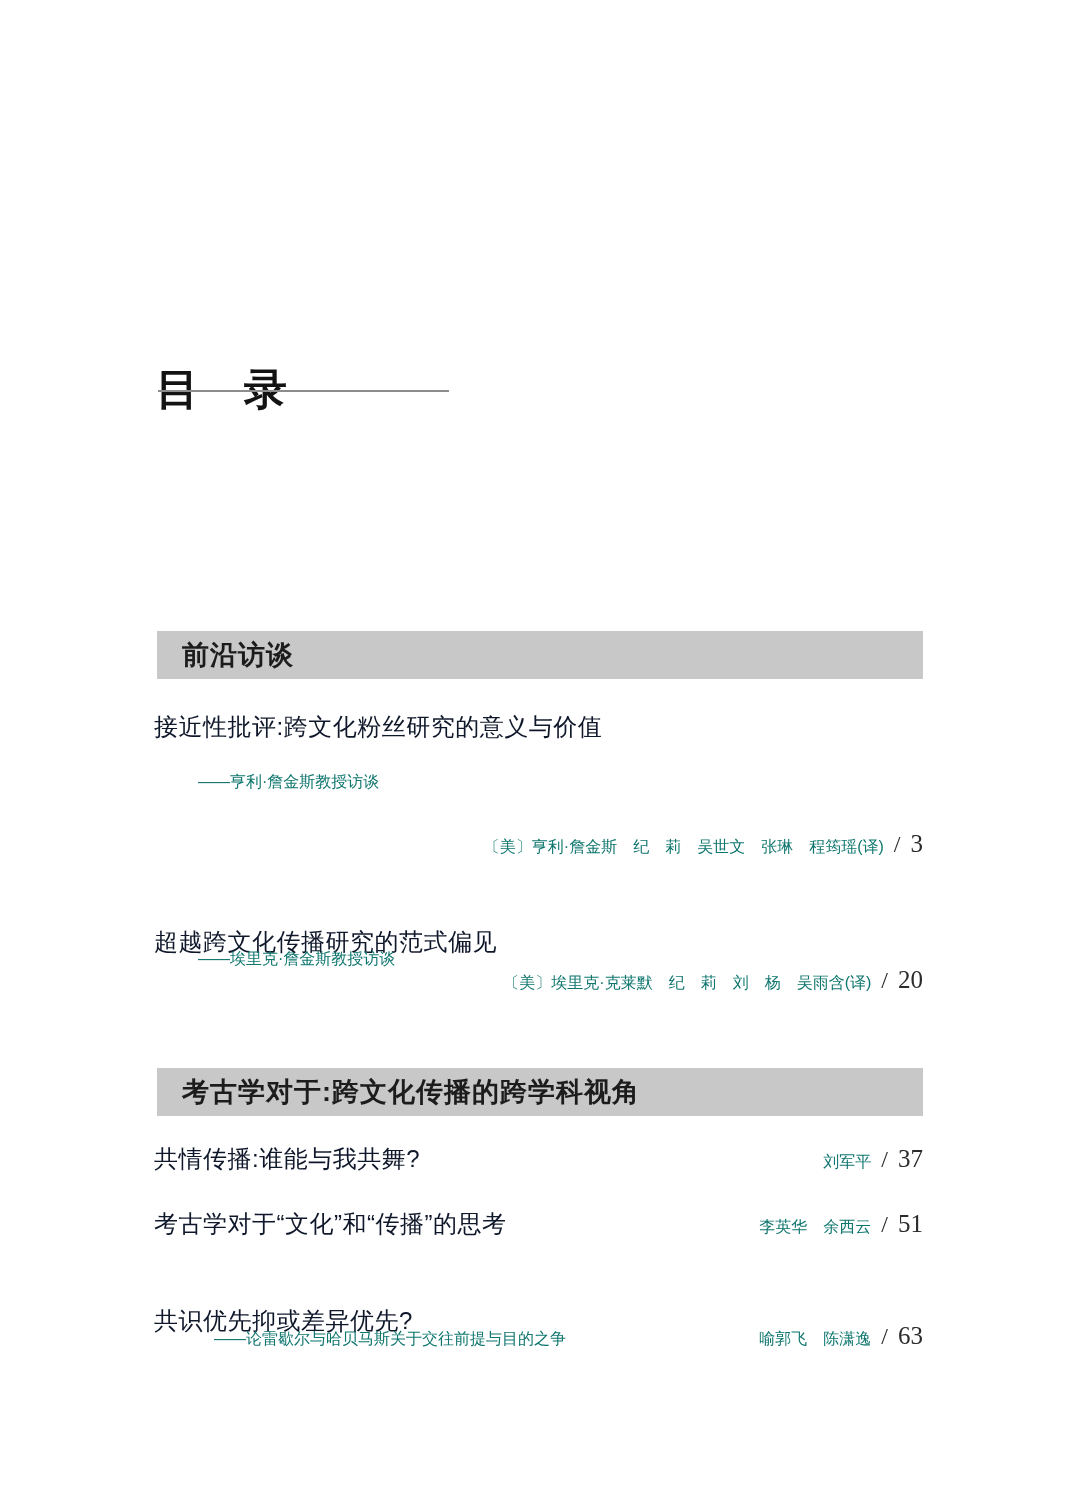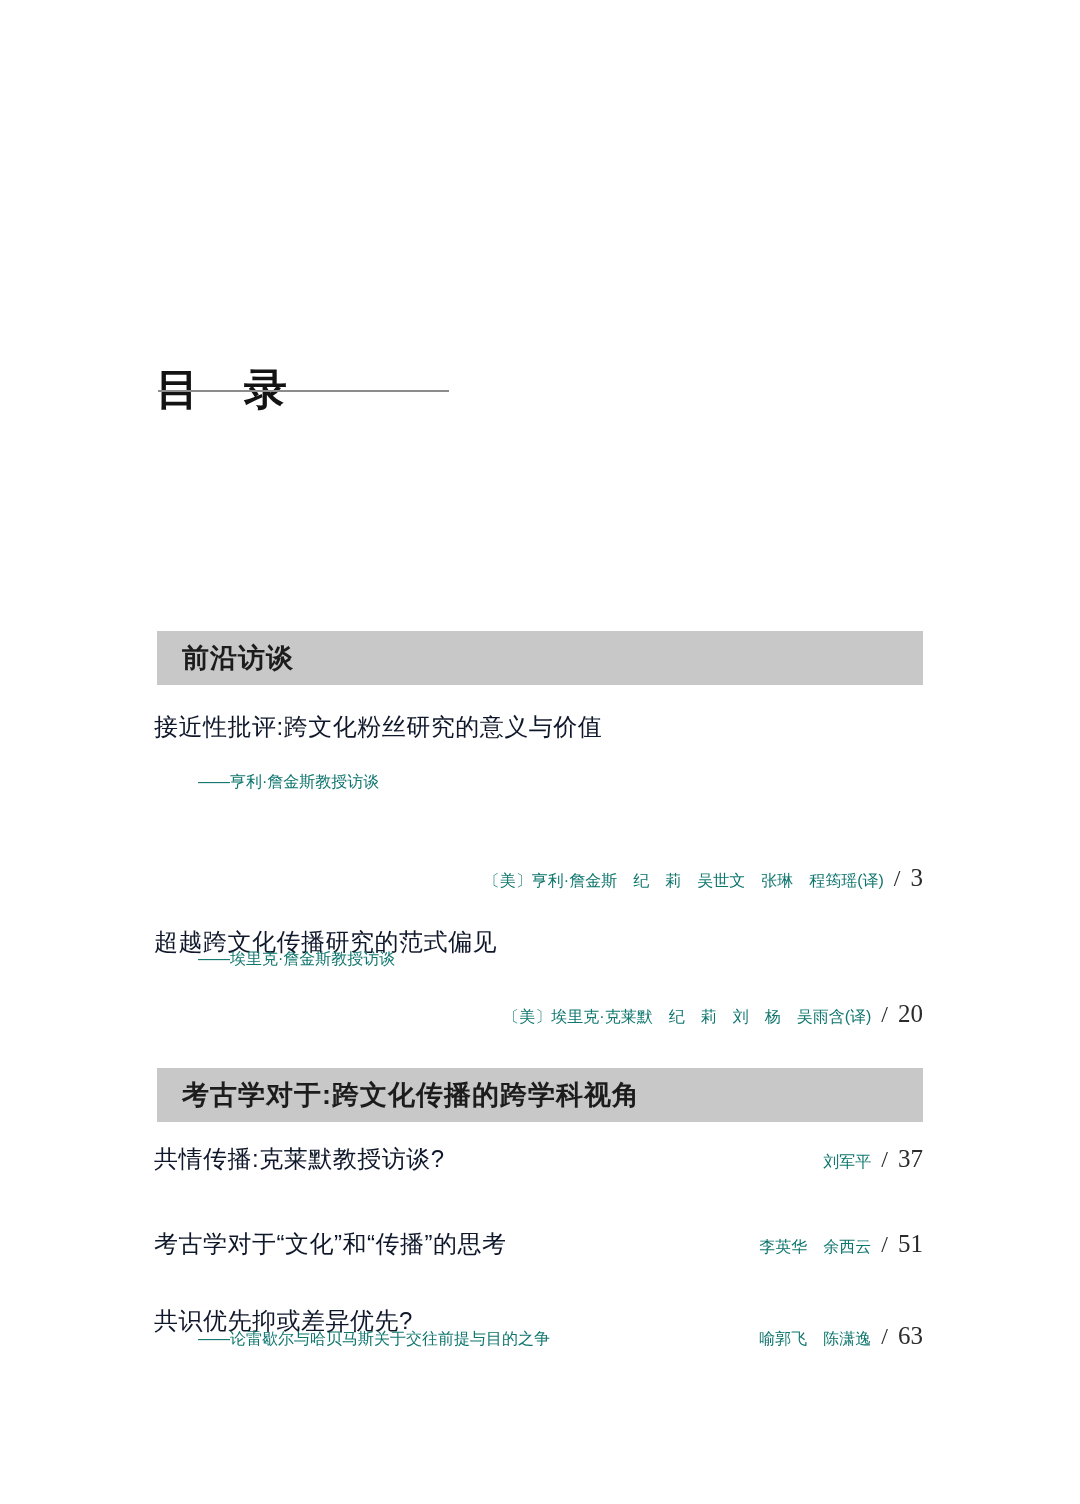--- a/index.html
+++ b/index.html
@@ -23,21 +23,21 @@
   }
   .title-rule {
     left: 158px; top: 390px;
     width: 291px; height: 2px;
     background: #8c8c8c;
   }
 
   
   .section-bar {
     left: 157px;
-    width: 766px; height: 54px;
+    width: 766px; height: 48px;
     background: #c8c8c8;
     display: flex; align-items: center;
     padding-left: 25px;
     box-sizing: border-box;
   }
   .bar-1 { top: 631px; }
   .bar-2 { top: 1068px; }
   .section-label {
     font-size: 27px;
     font-weight: 700;
@@ -50,21 +50,21 @@
     font-size: 24px;
     color: #0f172a;
     letter-spacing: 0.5px;
   }
   .kai {
     font-family: Liberation Sans, sans-serif;
     font-size: 16px;
     color: #0f766e;
   }
   .authors-line { display: flex; align-items: baseline; }
-  .authors-right { right: 157px; margin-top: 34px; }
+  .authors-right { right: 157px; }
   .divider {
     font-family: "Liberation Serif", "DejaVu Serif", serif;
     font-size: 24px; color: #2b2b2b;
     margin: 0 10px;
   }
   .page-no {
     font-family: "Liberation Serif", "DejaVu Serif", serif;
     font-size: 25px; color: #2b2b2b;
   }
 
@@ -77,23 +77,23 @@
   }
   .row-indent { left: 198px; }
 
   .t-e1-title { left: 154px; top: 711px; }
   .t-e1-sub   { left: 198px; top: 772px; }
   .t-e1-auth  { top: 830px; }
   .t-e2-title { left: 154px; top: 926px; }
   .t-e2-sub   { left: 198px; top: 949px; }
   .t-e2-auth  { top: 966px; }
   .t-e3-row   { top: 1143px; }
-  .t-e4-row   { top: 1208px; margin-top: 20px; }
+  .t-e4-row   { top: 1208px; }
   .t-e5-title { left: 154px; top: 1263px; margin-top: 42px; }
-  .t-e5-row   { top: 1322px; }
+  .t-e5-row   { top: 1322px; margin-left: 16px; }
 </style>
 </head>
 <body>
 
 <h1 class="abs toc-title">目　录</h1>
 <div class="abs title-rule"></div>
 
 <div class="abs section-bar bar-1">
   <span class="section-label">前沿访谈</span>
 </div>
@@ -112,21 +112,21 @@
   <span class="kai">〔美〕埃里克·克莱默　纪　莉　刘　杨　吴雨含(译)</span>
   <span class="divider">/</span>
   <span class="page-no">20</span>
 </div>
 
 <div class="abs section-bar bar-2">
   <span class="section-label">考古学对于:跨文化传播的跨学科视角</span>
 </div>
 
 <div class="abs row t-e3-row">
-  <span class="entry-title">共情传播:克莱默教授访谈?</span>
+  <span class="entry-title">共情传播:谁能与我共舞?</span>
   <span class="authors-line">
     <span class="kai">刘军平</span>
     <span class="divider">/</span>
     <span class="page-no">37</span>
   </span>
 </div>
 
 <div class="abs row t-e4-row">
   <span class="entry-title">考古学对于“文化”和“传播”的思考</span>
   <span class="authors-line">

